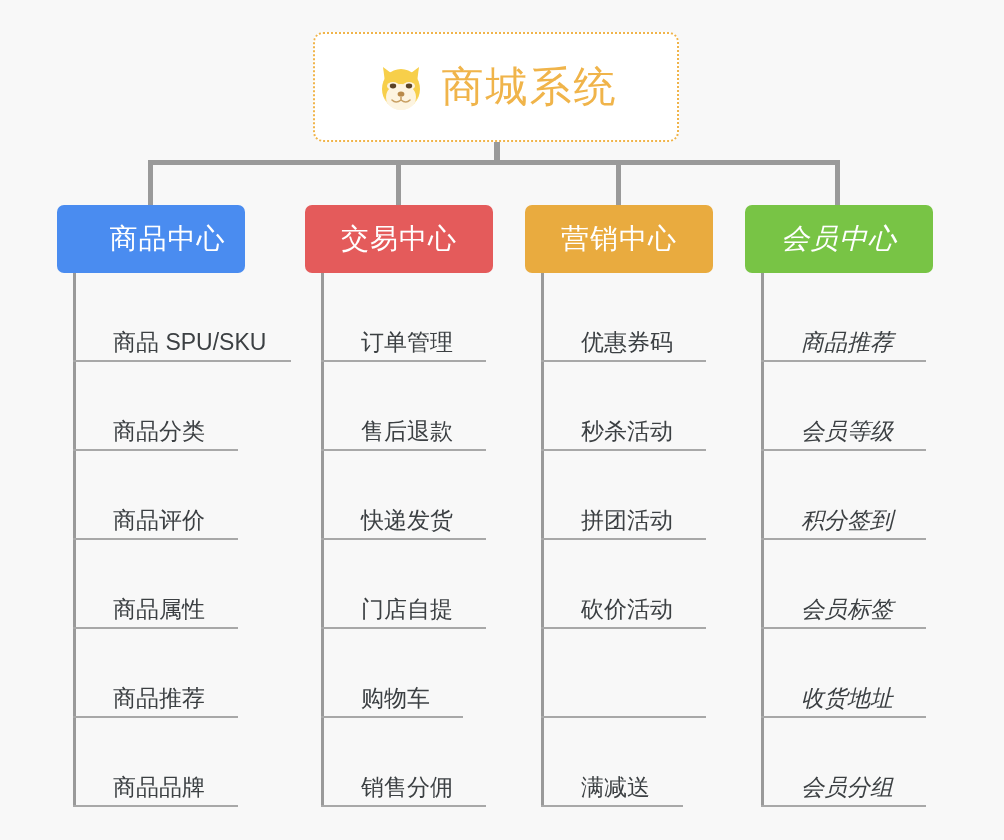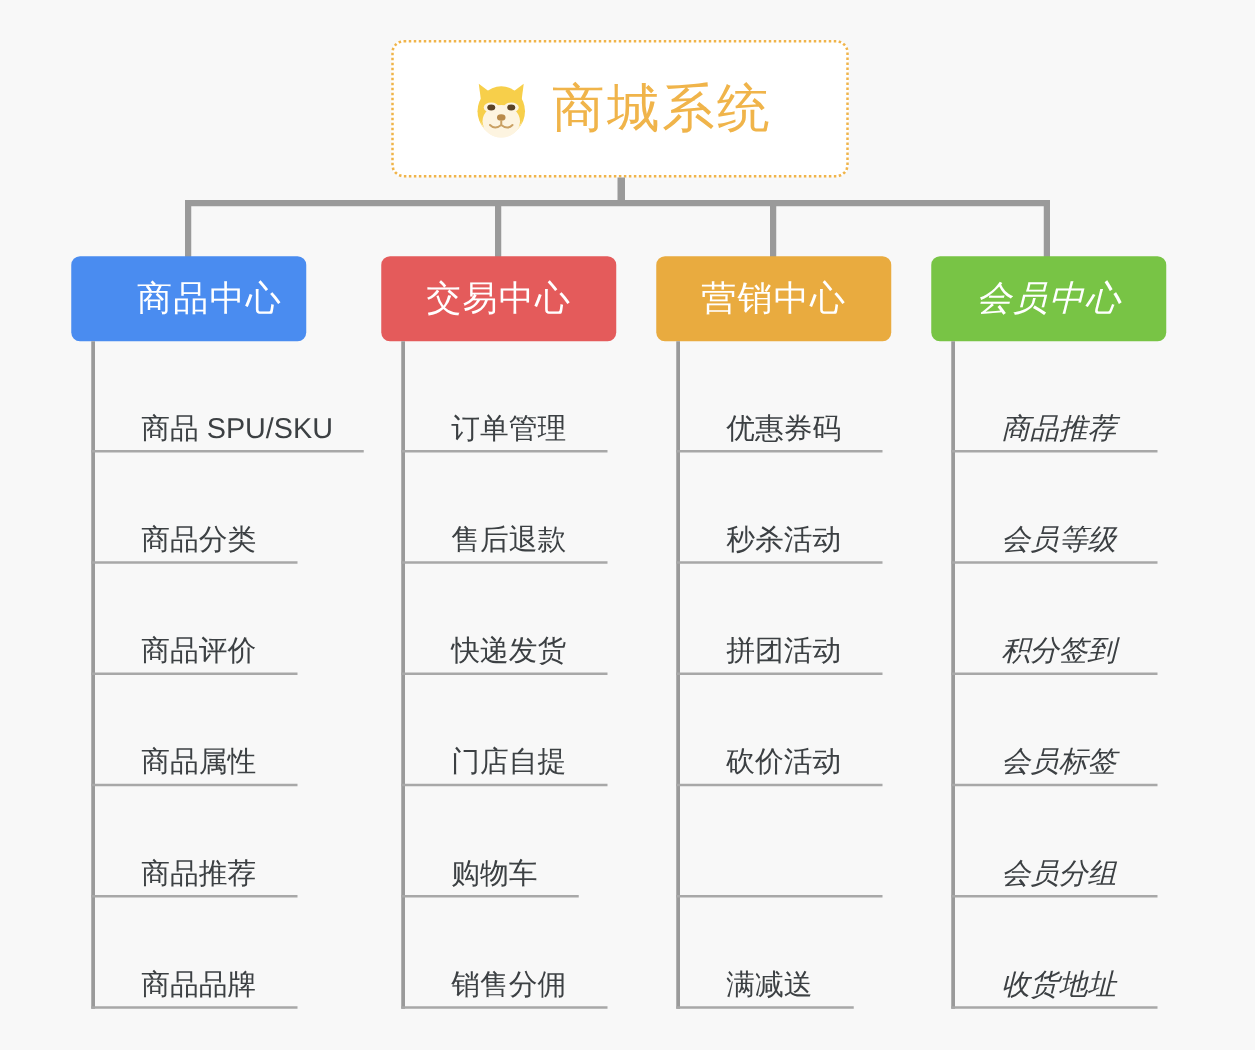--- a/index.html
+++ b/index.html
@@ -255,23 +255,23 @@
       </div>
       <div class="leaf">
         <span class="leaf-label">积分签到</span>
         <span class="leaf-underline" style="width:165px;"></span>
       </div>
       <div class="leaf">
         <span class="leaf-label">会员标签</span>
         <span class="leaf-underline" style="width:165px;"></span>
       </div>
       <div class="leaf">
+        <span class="leaf-label">收货地址</span>
+        <span class="leaf-underline" style="width:165px;"></span>
+      </div>
+      <div class="leaf">
         <span class="leaf-label">会员分组</span>
         <span class="leaf-underline" style="width:165px;"></span>
       </div>
-      <div class="leaf">
-        <span class="leaf-label">收货地址</span>
-        <span class="leaf-underline" style="width:165px;"></span>
-      </div>
     </div>
   </div>
 
 </div>
 
 </body></html>

